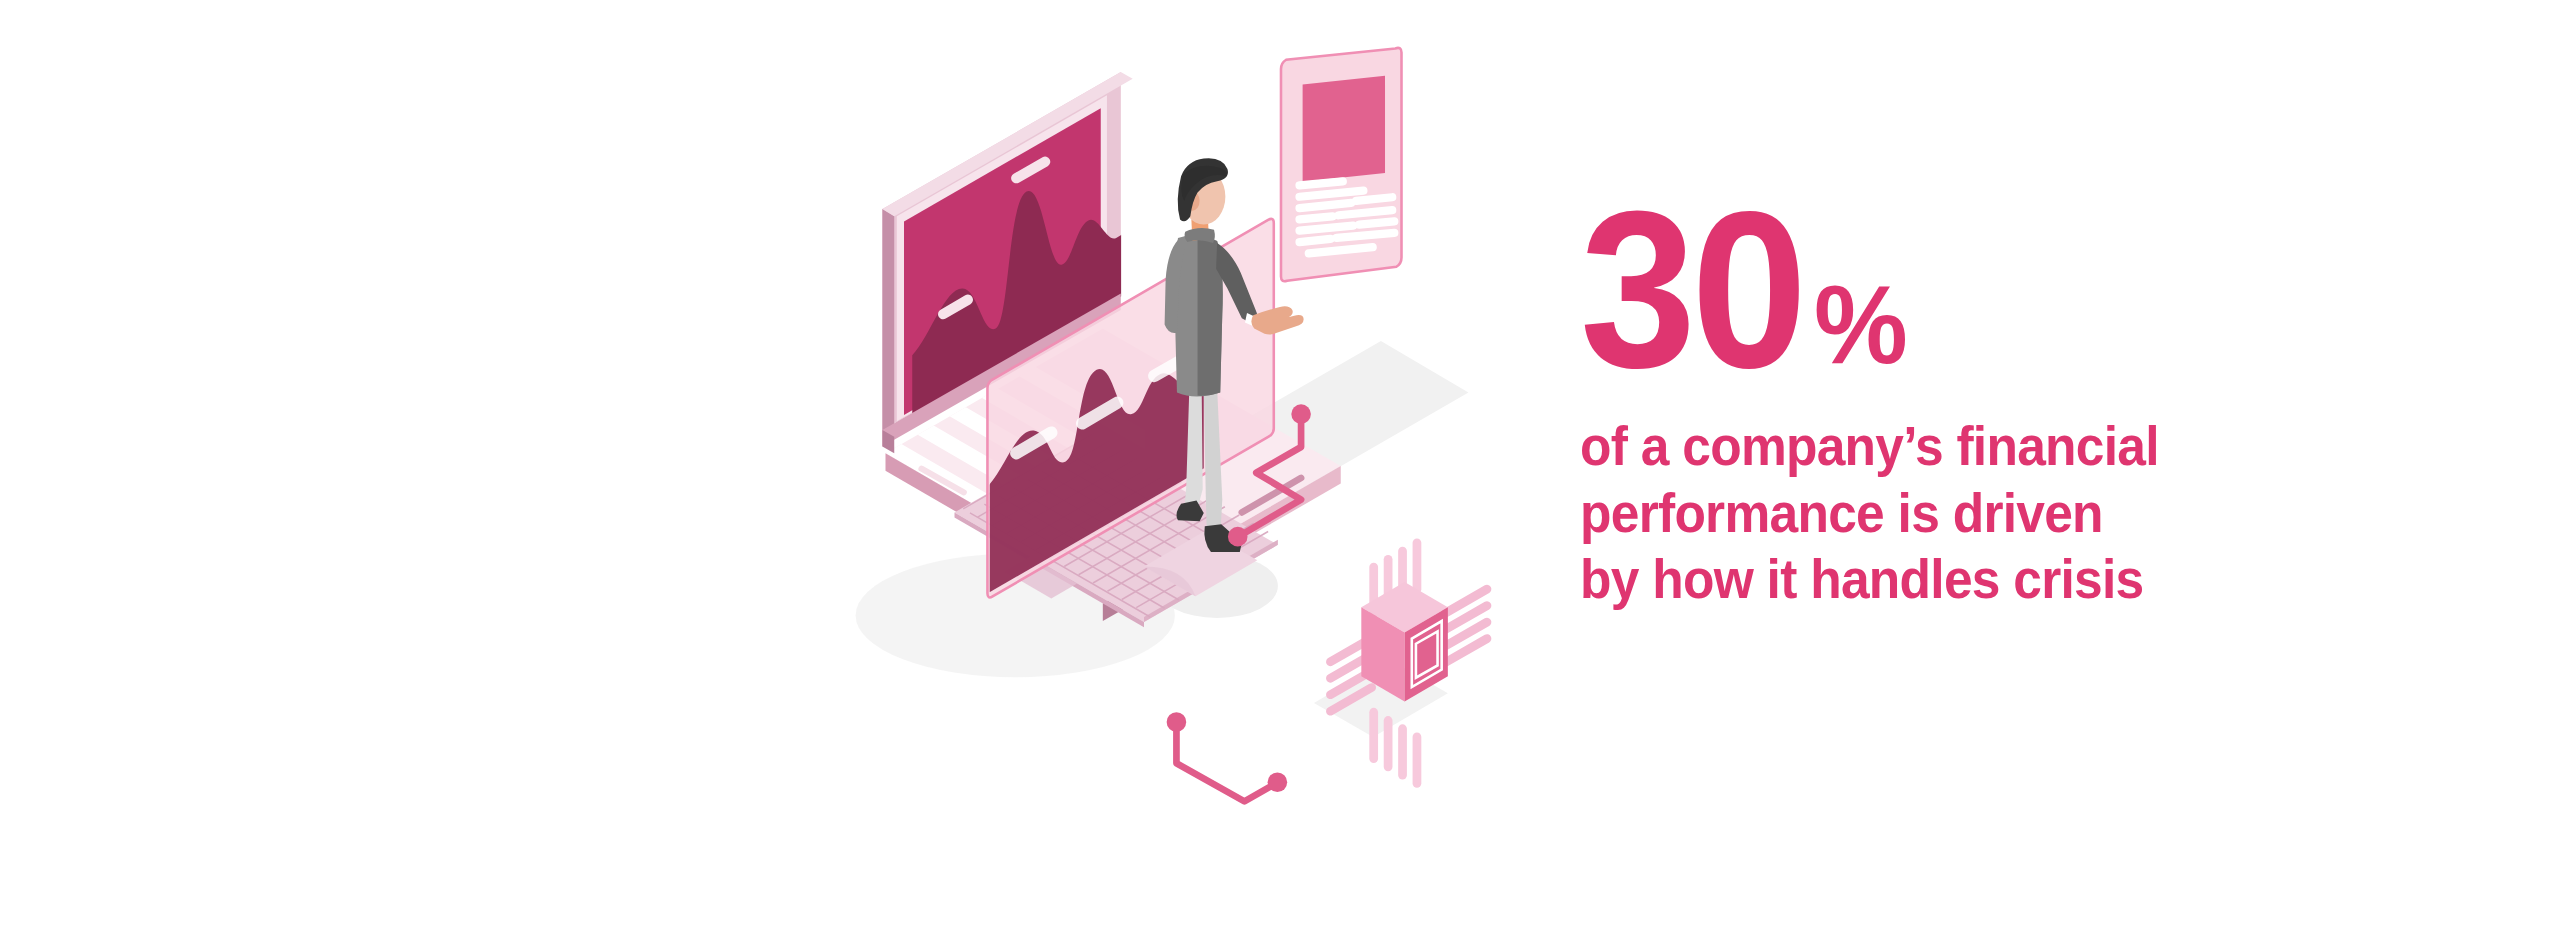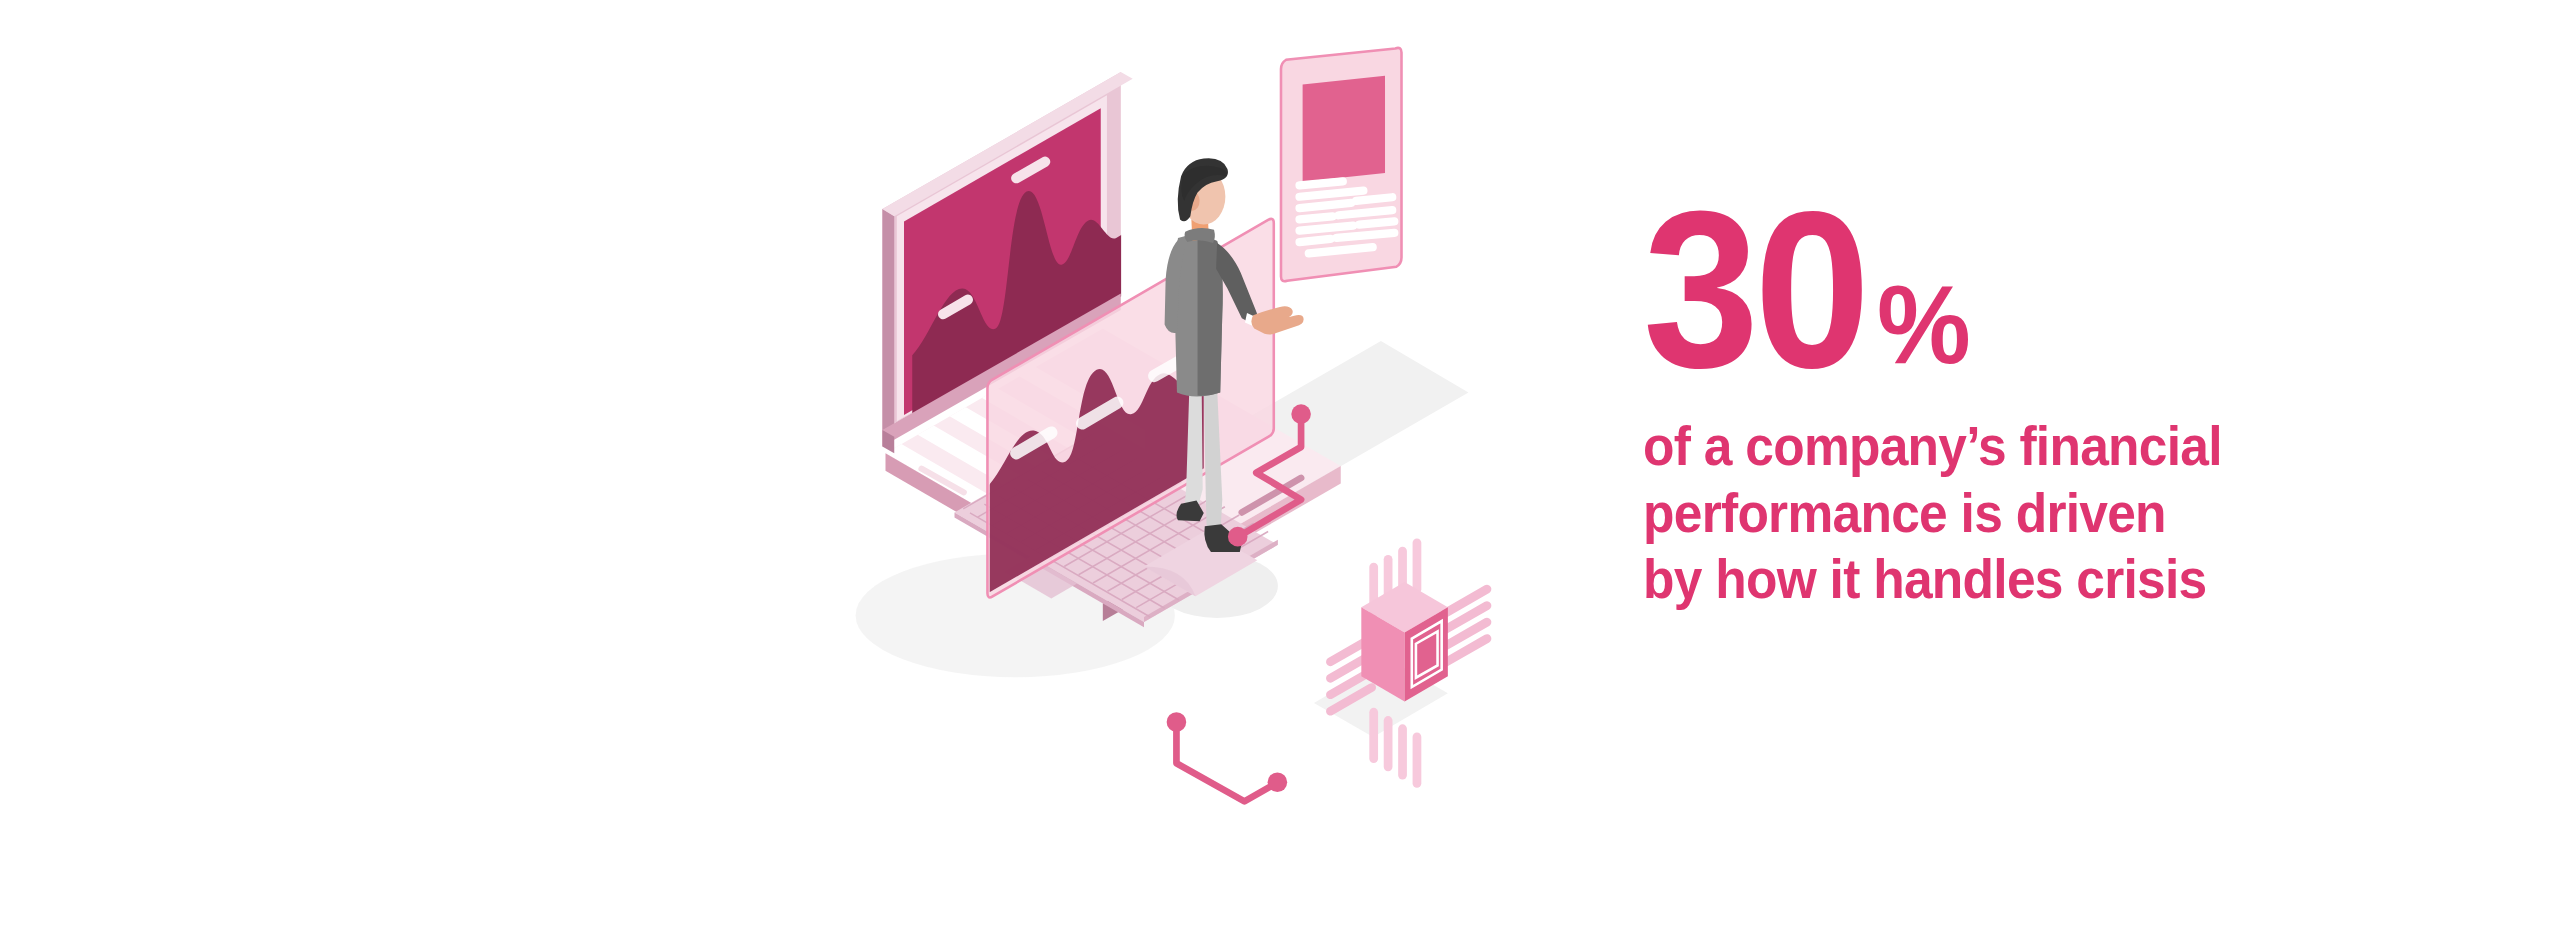--- a/index.html
+++ b/index.html
@@ -29,21 +29,21 @@
     left: 835px;
     top: 46px;
     width: 824px;
     height: 835px;
   }
   #illustration svg { display: block; width: 100%; height: 100%; }
 
   
   #stat-block {
     position: absolute;
-    left: 1643px;
+    left: 1580px;
     top: 204px;
     width: 876px;
   }
 
   #big-stat {
     display: flex;
     align-items: flex-start;
     line-height: 0.82;
     white-space: nowrap;
   }

